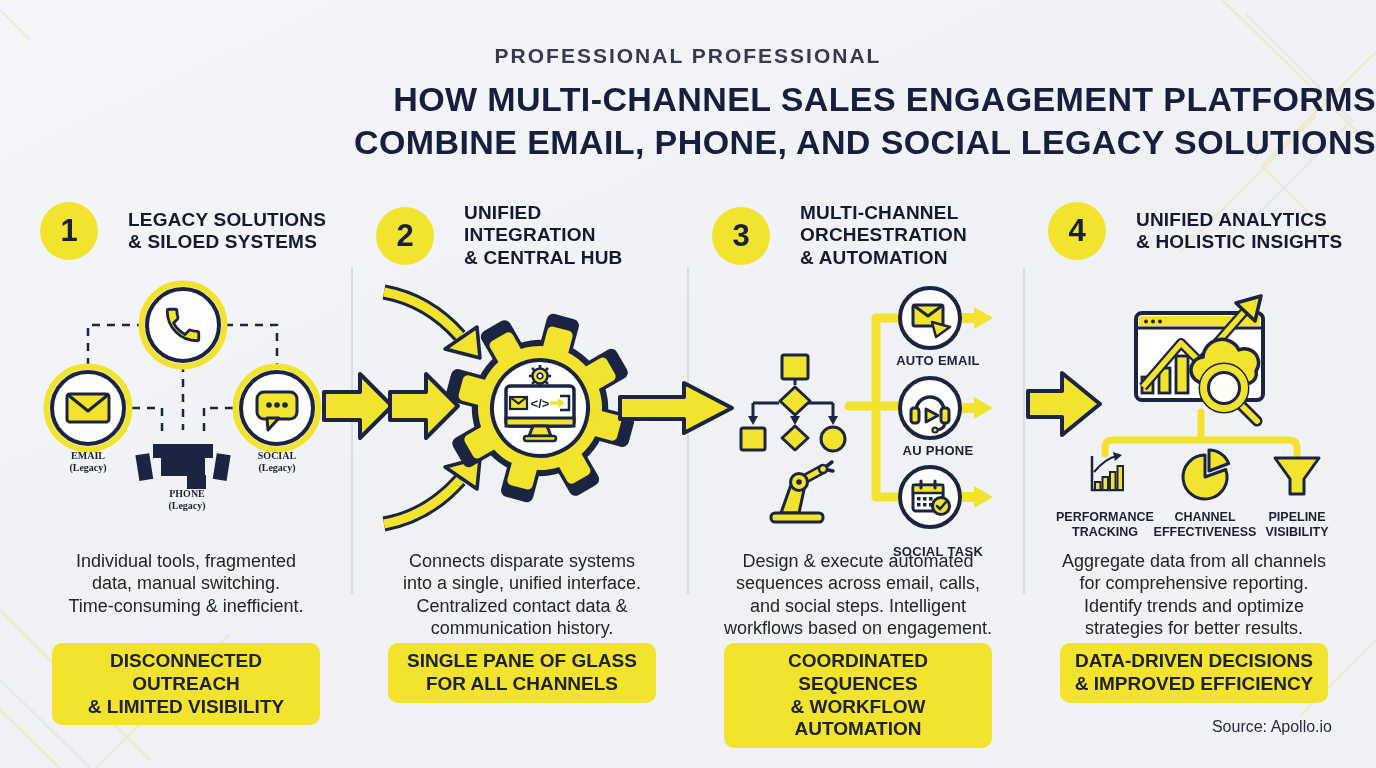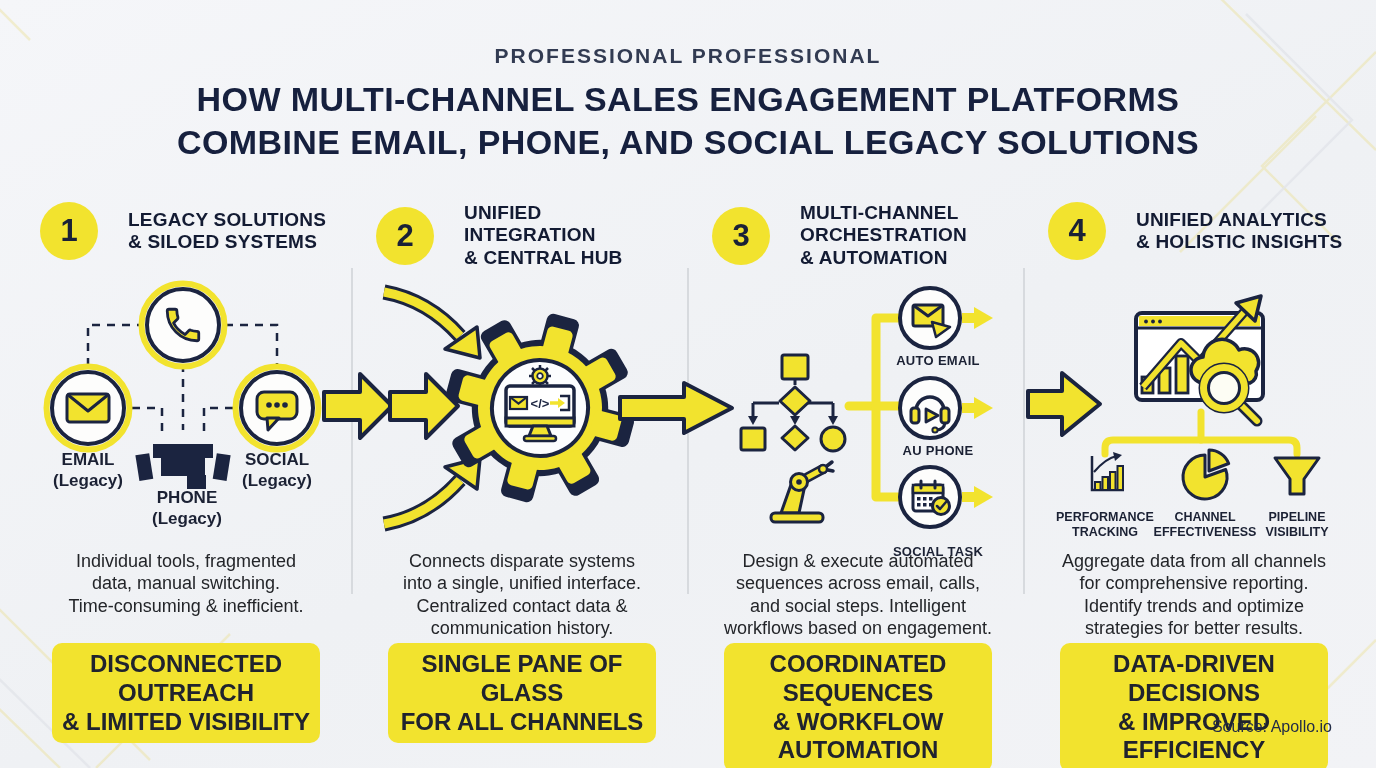--- a/index.html
+++ b/index.html
@@ -7,46 +7,46 @@
   .page {
     position:relative; width:1376px; height:768px; overflow:hidden;
     background: linear-gradient(155deg,#f5f6f9 0%,#eff1f4 55%,#f2f3f6 100%);
   }
   .decor { position:absolute; inset:0; z-index:0; pointer-events:none; }
   .eyebrow {
     position:absolute; top:44px; left:0; width:100%; text-align:center;
     font-size:21px; font-weight:700; letter-spacing:2px; color:#323b52; z-index:1;
   }
   .main-title {
-    position:absolute; top:78px; left:0; width:100%; text-align:center;
+    position:absolute; top:78px; left:0; width:100%; text-align:right;
     font-size:34px; line-height:1.26; font-weight:700; letter-spacing:.4px;
     color:#16203e; z-index:1; white-space:pre-line;
   }
   .divider { position:absolute; top:268px; width:2px; height:326px; background:#d7dade; z-index:0; }
   .col { position:absolute; top:200px; width:292px; height:520px; z-index:1; }
   .step-head { position:absolute; top:2px; left:0; right:-6px; display:flex; align-items:center; gap:15px; }
   .num {
     flex:none; width:58px; height:58px; border-radius:50%; background:#F2E32E;
     display:flex; align-items:center; justify-content:center;
     font-size:31px; font-weight:700; color:#1a2137;
   }
   .step-title { font-size:19px; font-weight:700; line-height:1.18; color:#131b33; letter-spacing:.2px; white-space:pre-line;margin-left:15px; }
   .illu { position:absolute; top:80px; left:0; overflow:visible; }
   .icon-label { position:absolute; text-align:center; font-weight:700; color:#1b2134; white-space:pre-line; line-height:1.22; }
-  .lbl-lg { font-size:17px; }
+  .lbl-lg { font-size:10px;font-family:Liberation Serif, serif; }
   .lbl-md { font-size:13px; letter-spacing:.3px; }
   .lbl-sm { font-size:12.5px; }
   .desc {
     position:absolute; top:350px; left:-6px; right:-6px; text-align:center;
     font-size:18px; line-height:1.24; color:#232529; white-space:pre-line;
   }
   .badge {
     position:absolute; top:443px; left:12px; right:12px; background:#F2E32E;
     border-radius:10px; padding:7px 9px; text-align:center;
-    font-size:24px; font-weight:700; line-height:1.2; color:#20232e; white-space:pre-line;
+    font-size:19px; font-weight:700; line-height:1.2; color:#20232e; white-space:pre-line;
   }
   .flow { position:absolute; z-index:2; overflow:visible; }
   .source {
     position:absolute; top:718px; right:44px; font-size:16px; color:#222c46; z-index:1;margin-left:11px;
   }
 </style>
 </head>
 <body>
 
 <div class="page">

